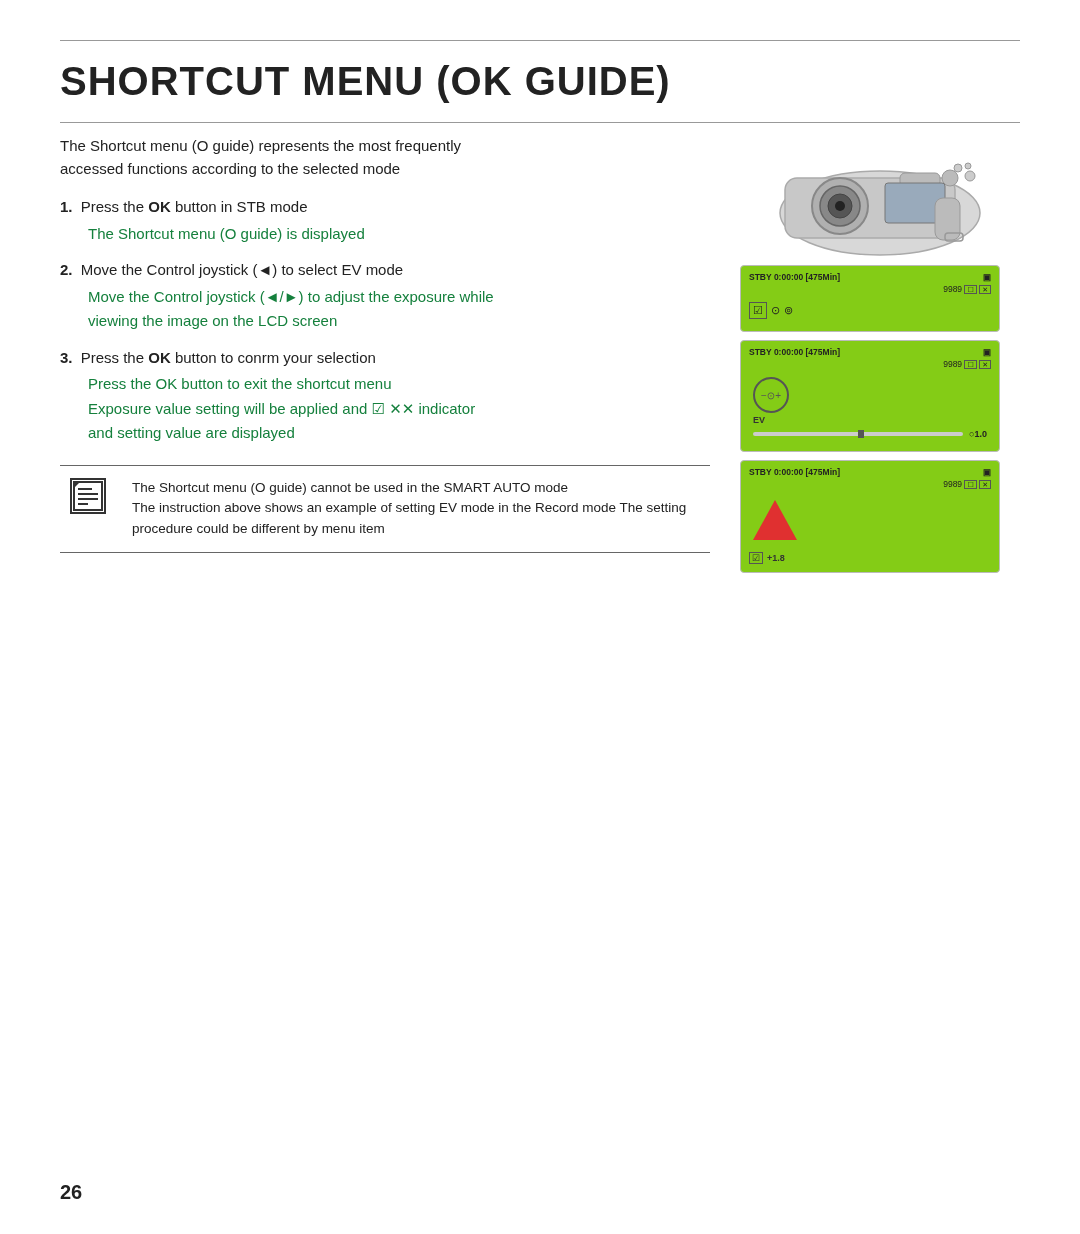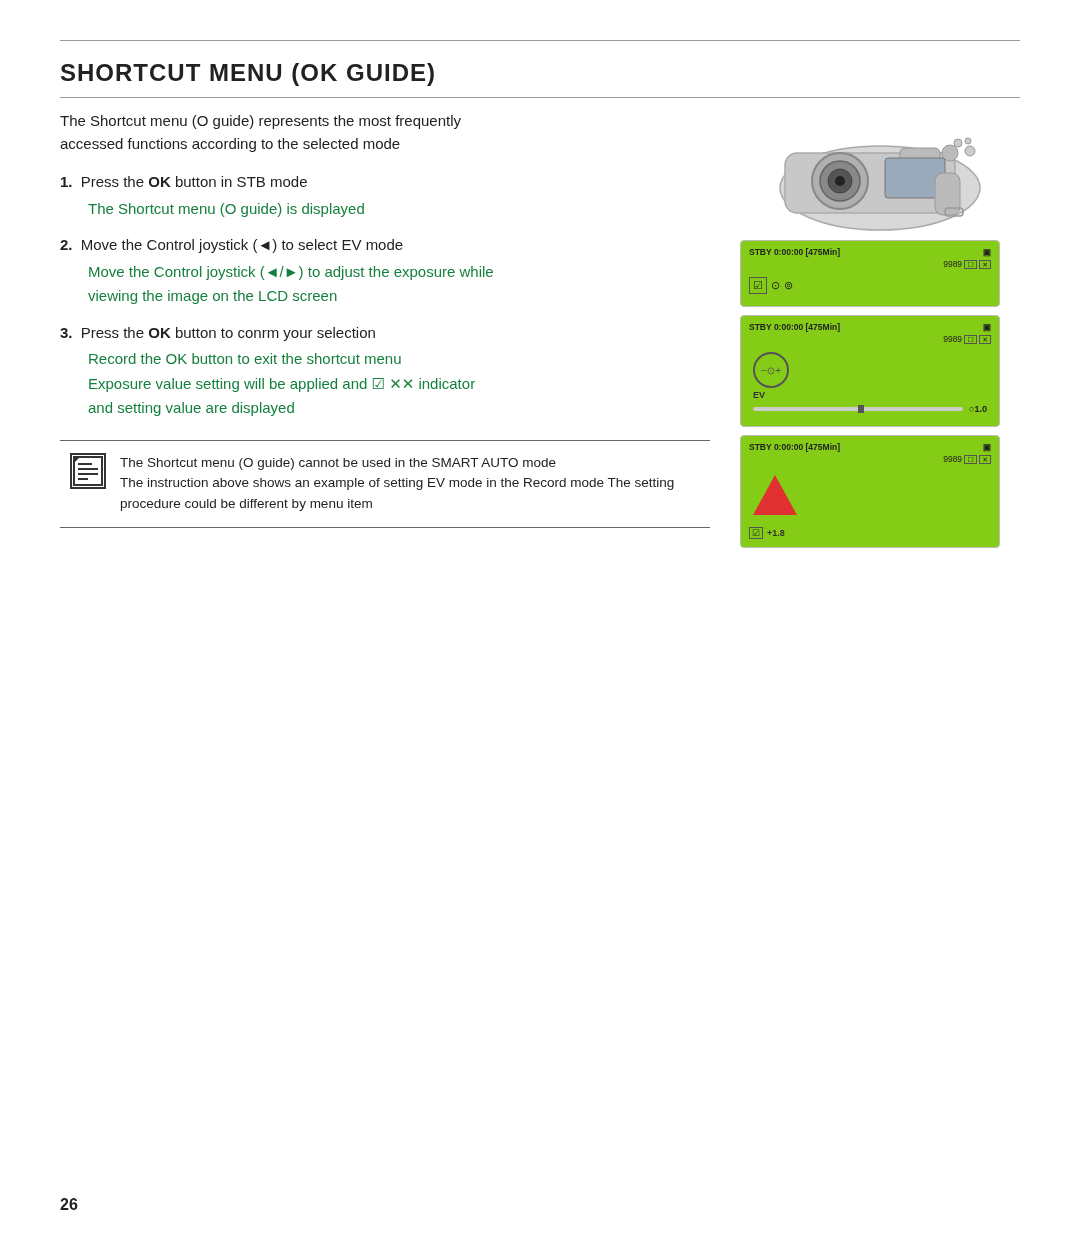--- a/index.html
+++ b/index.html
@@ -12,26 +12,26 @@
       min-height: 1234px;
       padding: 40px 60px 40px 60px;
     }
 
     .top-rule {
       border-top: 1.5px solid #999;
       margin-bottom: 18px;
     }
 
     .page-title {
-      font-size: 24px;
+      font-size: 40px;
       font-weight: bold;
       letter-spacing: 1px;
       margin-bottom: 12px;
       border-bottom: 1.5px solid #999;
-      padding-bottom: 10px;
+      padding-bottom: 18px;
       margin-top: 8px;
     }
 
     .main-layout {
       display: flex;
       gap: 30px;
       align-items: flex-start;
     }
 
     .content-col {
@@ -192,21 +192,21 @@
       gap: 4px;
       margin-top: 4px;
     }
 
     
     .note-box {
       border-top: 1.5px solid #666;
       border-bottom: 1.5px solid #666;
       display: flex;
       align-items: flex-start;
-      gap: 14px;
+      gap: 26px;
       padding: 12px 10px;
       margin-top: 20px;
     }
 
     .note-icon {
       flex-shrink: 0;
       width: 36px;
       height: 36px;
       border: 2px solid #333;
       display: flex;
@@ -219,23 +219,23 @@
 
     .note-text {
       font-size: 13.5px;
       line-height: 1.55;
       color: #222;
     }
 
     
     .page-number {
       position: fixed;
-      bottom: 20px;
+      bottom: 30px;
       left: 60px;
-      font-size: 16px;
+      font-size: 20px;
       font-weight: bold;
     }
 
     
     .camera-svg-area {
       width: 260px;
       height: 130px;
       display: flex;
       align-items: center;
       justify-content: center;
@@ -317,21 +317,21 @@
       </li>
 
       <li class="step-item">
         <div class="step-header">
           <span class="step-num">3.</span>
           <span>Press the</span>
           <strong class="ok-bold">OK</strong>
           <span> button to conrm your selection</span>
         </div>
         <div class="step-sub">
-          <p>Record the  OK button to exit the shortcut menu</p>
+          <p>Press the  OK button to exit the shortcut menu</p>
           <p>Exposure value setting will be applied and ☑ ✕✕ indicator</p>
           <p> and setting value are displayed</p>
         </div>
       </li>
     </ol>
 
     <div class="note-box">
       <div class="note-icon">
         <svg width="32" height="32" viewBox="0 0 32 32">
           <rect x="2" y="2" width="28" height="28" fill="none" stroke="#333" stroke-width="2"></rect>

